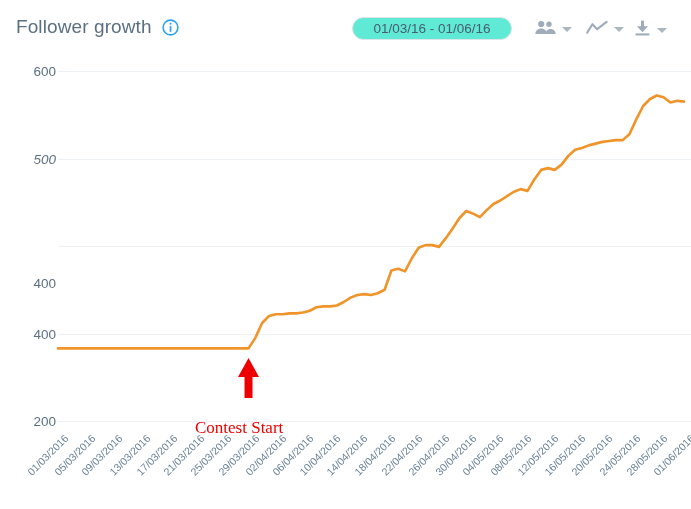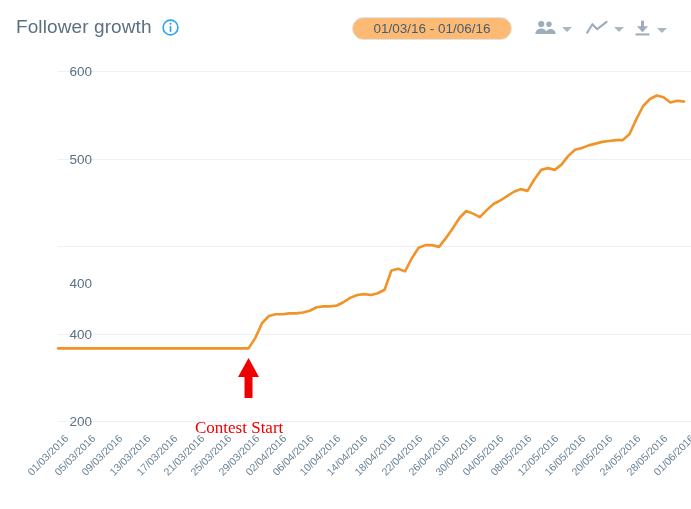--- a/index.html
+++ b/index.html
@@ -17,21 +17,21 @@
   .title{
     position:absolute;left:16px;top:16px;
     font-size:19px;color:#5b7082;letter-spacing:.1px;
     white-space:nowrap;
   }
   .info-icon{position:absolute;left:162px;top:19px;width:17px;height:17px;}
   .daterange{
     position:absolute;left:352px;top:17px;
     width:160px;height:23px;
     border:1px solid #dfe4e8;border-radius:13px;
-    background:#fdba74;
+    background:#5eead4;
     font-size:13.5px;color:#4a5d6e;
     display:flex;align-items:center;justify-content:center;
     box-sizing:border-box;
     cursor:pointer;
   }
   .icon-group{position:absolute;top:20px;display:flex;align-items:center;cursor:pointer;}
   .icon-group .glyph{display:block;}
   .caret{
     width:0;height:0;margin-left:6px;
     border-left:5px solid transparent;
@@ -39,21 +39,21 @@
     border-top:5px solid #aab6c0;
   }
   #grp-audience{left:534px;}
   #grp-metric{left:586px;}
   #grp-export{left:634px;}
 
   
   .plot{position:absolute;left:0;top:52px;width:691px;height:380px;}
   .gridline{position:absolute;left:58px;width:633px;height:1px;background:#eef1f3;}
   .ylabel{
-    position:absolute;right:599px;
+    position:absolute;right:635px;
     font-size:13.5px;color:#5b7082;
     transform:translateY(-50%);
     white-space:nowrap;text-align:right;width:50px;
   }
   svg.series{position:absolute;left:0;top:0;width:691px;height:380px;overflow:visible;}
 
   
   .ann-arrow{position:absolute;left:0;top:52px;width:691px;height:380px;pointer-events:none;}
   .ann-label{
     position:absolute;
@@ -130,21 +130,21 @@
         <div class="gridline" style="top: 369px;"></div>
         <div class="gridline" style="top: 281.5px;"></div>
         <div class="gridline" style="top: 194px;"></div>
         <div class="gridline" style="top: 106.5px;"></div>
         <div class="gridline" style="top: 19px;"></div>
       </div>
     <div id="ylabels">
         <div class="ylabel" style="top: 369px;">200</div>
         <div class="ylabel" style="top: 281.5px;">400</div>
         <div class="ylabel" style="top: 194px; margin-top: 37px;">400</div>
-        <div class="ylabel" style="top: 106.5px;">500</div>
+        <div class="ylabel" style="top: 106.5px; font-style: italic;">500</div>
         <div class="ylabel" style="top: 19px;">600</div>
       </div>
     <svg class="series">
       <polyline id="series-path" fill="none" stroke="#F0942A" stroke-width="2.6" stroke-linecap="round" stroke-linejoin="round" points="58.00,296.38 64.80,296.38 71.61,296.38 78.41,296.38 85.22,296.38 92.02,296.38 98.83,296.38 105.63,296.38 112.43,296.38 119.24,296.38 126.04,296.38 132.85,296.38 139.65,296.38 146.46,296.38 153.26,296.38 160.07,296.38 166.87,296.38 173.67,296.38 180.48,296.38 187.28,296.38 194.09,296.38 200.89,296.38 207.70,296.38 214.50,296.38 221.30,296.38 228.11,296.38 234.91,296.38 241.72,296.38 248.52,296.38 255.33,285.88 262.13,271.00 268.93,264.00 275.74,262.25 282.54,262.25 289.35,261.38 296.15,261.38 302.96,260.50 309.76,258.75 316.57,255.25 323.37,254.38 330.17,254.38 336.98,253.50 343.78,250.00 350.59,245.63 357.39,243.00 364.20,242.13 371.00,243.00 377.80,241.25 384.61,237.75 391.41,218.50 398.22,216.75 405.02,219.38 411.83,206.25 418.63,195.75 425.43,193.13 432.24,193.13 439.04,194.88 445.85,186.13 452.65,176.50 459.46,166.00 466.26,159.00 473.07,161.63 479.87,165.13 486.67,158.13 493.48,152.00 500.28,148.50 507.09,144.13 513.89,139.75 520.70,137.13 527.50,138.88 534.30,127.50 541.11,117.88 547.91,116.13 554.72,117.88 561.52,112.63 568.33,103.88 575.13,97.75 581.93,96.00 588.74,93.38 595.54,91.63 602.35,89.88 609.15,89.00 615.96,88.13 622.76,88.13 629.57,82.00 636.37,67.13 643.17,54.00 649.98,47.00 656.78,43.50 663.59,45.25 670.39,50.50 677.20,48.75 684.00,49.63"></polyline>
     </svg>
   </div>
 
   <svg class="ann-arrow">
     <g id="arrow-g" transform="translate(-3.48,0)">
       <rect x="248" y="318" width="8" height="28" fill="#ef0000"></rect>

